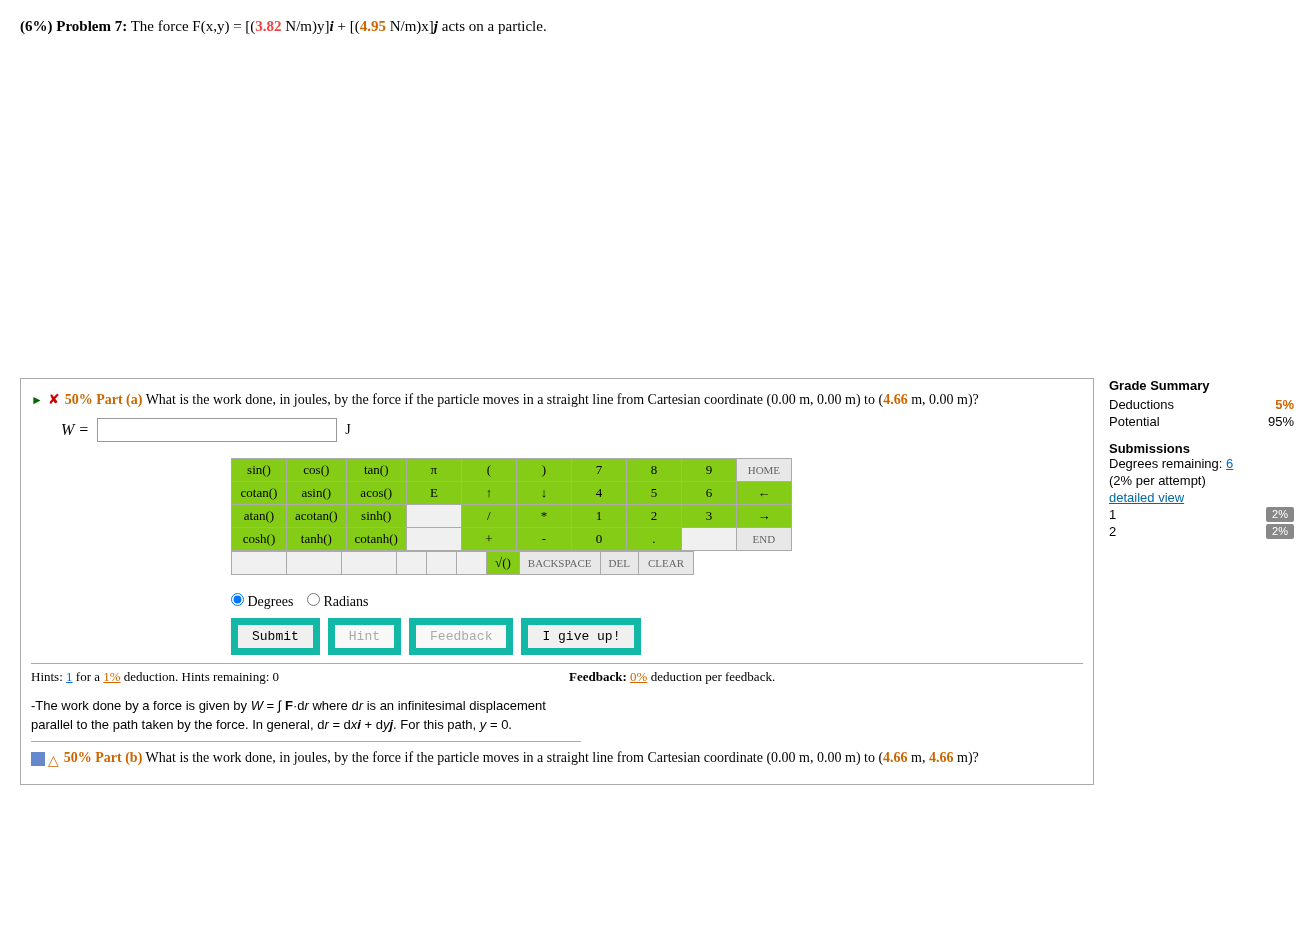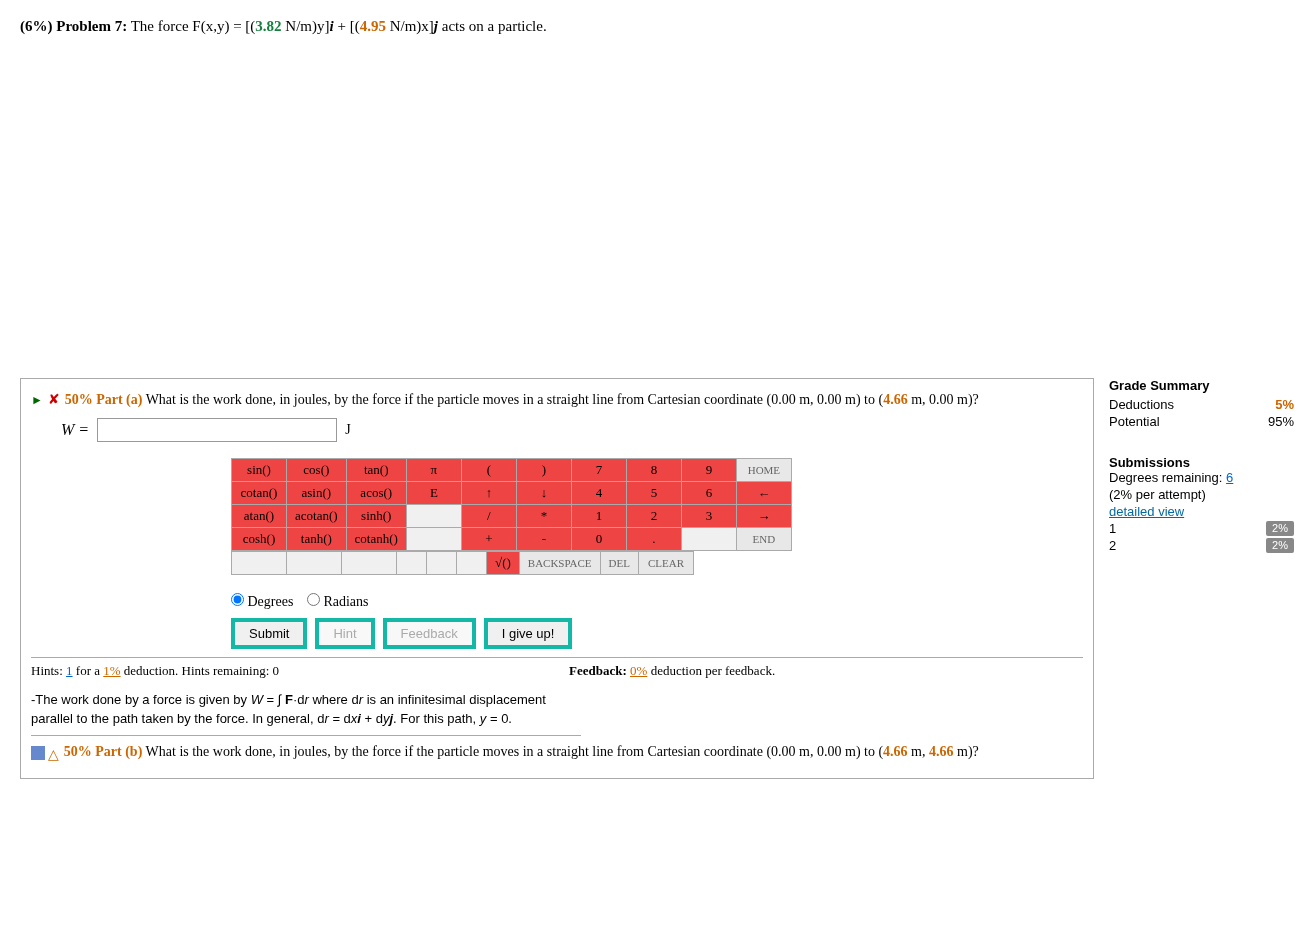--- a/index.html
+++ b/index.html
@@ -13,21 +13,21 @@
     }
     .page-container {
       padding: 15px 20px;
     }
     .problem-header {
       font-size: 15px;
       margin-bottom: 10px;
       line-height: 1.5;
     }
     .bold { font-weight: bold; }
-    .red { color: #15803d; }
+    .red { color: #ef4444; }
     .orange { color: #cc6600; }
     .orange-link { color: #cc6600; text-decoration: underline; cursor: pointer; }
     .blue-link { color: #0066cc; text-decoration: underline; cursor: pointer; }
 
     .main-content {
       display: flex;
       gap: 0;
       margin-top: 10px;
     }
 
@@ -90,21 +90,21 @@
     }
     .calc-table {
       border-collapse: collapse;
       font-size: 13px;
     }
     .calc-table td {
       border: 1px solid #aaa;
       padding: 3px 8px;
       text-align: center;
       cursor: pointer;
-      background: #ef4444;
+      background: #84cc16;
       min-width: 55px;
     }
     .calc-special {
       background: #e8e8e8 !important;
       color: #666;
       font-size: 11px;
       cursor: default !important;
     }
     .calc-dim {
       color: #aaa;
@@ -121,24 +121,24 @@
     }
 
     .button-row {
       margin: 8px 0 8px 200px;
       display: flex;
       gap: 8px;
     }
     .btn {
       padding: 4px 14px;
       font-size: 13px;
-      border: 4px solid #14b8a6;
+      border: 7px solid #14b8a6;
       background: #f0f0f0;
       cursor: pointer;
-      font-family: Liberation Sans, sans-serif;
+      font-family: Liberation Mono, monospace;
     }
     .btn-disabled {
       color: #aaa;
       background: #f8f8f8;
       cursor: default;
     }
 
     .hints-feedback-row {
       border-top: 1px solid #aaa;
       padding: 5px 0;
@@ -170,21 +170,21 @@
       gap: 3px;
       margin-top: 2px;
     }
     .icon-warning {
       color: #cc6600;
       font-size: 14px;
     }
 
     
     .grade-summary {
-      margin-bottom: 26px;
+      margin-bottom: 12px;
     }
     .grade-summary h4 {
       font-size: 13px;
       font-weight: bold;
       margin-bottom: 4px;
     }
     .grade-row {
       display: flex;
       justify-content: space-between;
       font-size: 13px;

